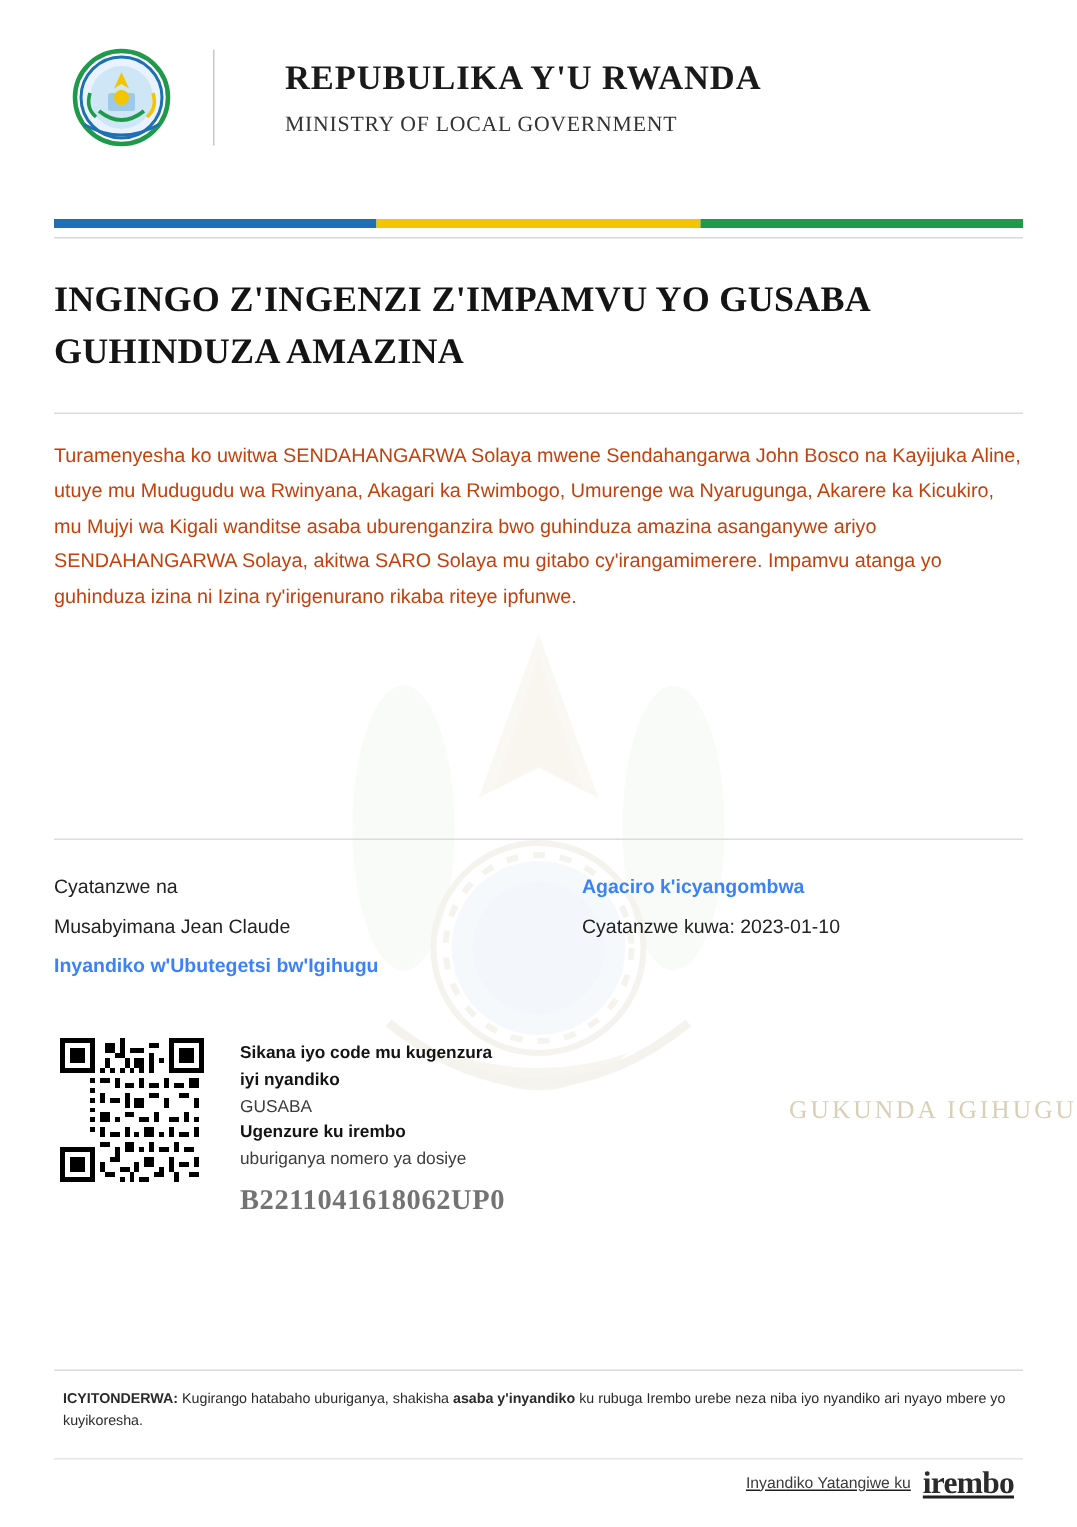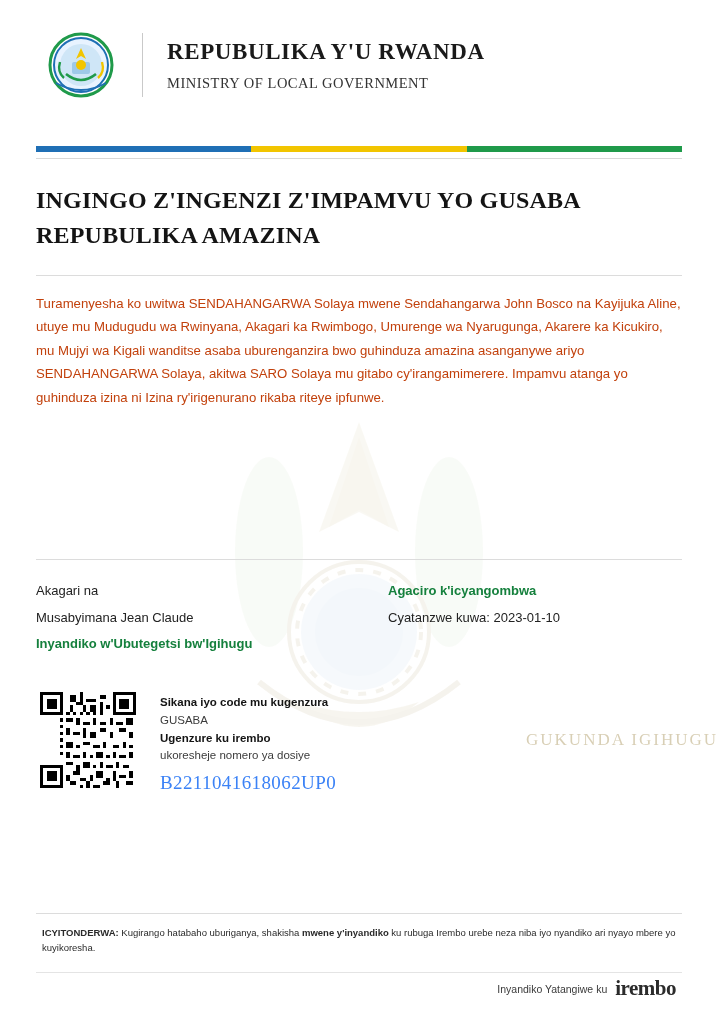--- a/index.html
+++ b/index.html
@@ -37,21 +37,21 @@
     margin-left: 6px;
     position: relative;
   }
   .coat svg { display: block; }
   .header-divider {
     width: 1px;
     background: #c9c9c9;
     height: 64px;
     margin: 0 24px 0 22px;
   }
-  .header-text { flex: 1 1 auto; }
+  .header-text { flex: 1 1 auto; margin-left: 23px; }
   .header-title {
     font-family: "Liberation Serif", serif;
     font-size: 23px;
     font-weight: bold;
     letter-spacing: 0.6px;
     color: #1a1a1a;
     line-height: 1.2;
   }
   .header-sub {
     font-family: "Liberation Serif", serif;
@@ -153,21 +153,21 @@
   .sig-right { flex: 1 1 auto; }
   .sig-line {
     font-size: 13px;
     line-height: 2.05;
     color: #222222;
   }
   .sig-strong {
     font-size: 13px;
     font-weight: bold;
     line-height: 2.05;
-    color: #15803d;
+    color: #3b82f6;
   }
 
   
   .qr-block {
     position: relative;
     display: flex;
     margin-top: 34px;
     z-index: 1;
   }
   .qr {
@@ -188,23 +188,23 @@
     line-height: 1.55;
   }
   .qr-normal {
     font-size: 11.5px;
     color: #3c3c3c;
     line-height: 1.55;
   }
   .doc-number {
     font-family: "Liberation Serif", serif;
     font-size: 19px;
-    font-weight: normal;
+    font-weight: bold;
     letter-spacing: 0.4px;
-    color: #3b82f6;
+    color: #737373;
     margin-top: 7px;
   }
 
   
   .footer-rule {
     position: absolute;
     left: 36px;
     right: 36px;
     top: 913px;
     height: 1px;
@@ -227,20 +227,21 @@
     top: 972px;
     height: 1px;
     background: #e4e4e4;
   }
   .footer-brand {
     position: absolute;
     right: 42px;
     top: 976px;
     display: flex;
     align-items: center;
+    text-decoration: underline;
   }
   .footer-brand-text {
     font-size: 10.5px;
     color: #3a3a3a;
     margin-right: 8px;
   }
   .irembo {
     font-family: "Liberation Serif", serif;
     font-size: 21px;
     font-weight: bold;
@@ -276,21 +277,21 @@
     </div>
   </div>
 
   <div class="flag-band">
     <div class="band-blue"></div>
     <div class="band-yellow"></div>
     <div class="band-green"></div>
   </div>
   <div class="rule"></div>
 
-  <div class="doc-title">INGINGO Z'INGENZI Z'IMPAMVU YO GUSABA REPUBULIKA AMAZINA</div>
+  <div class="doc-title">INGINGO Z'INGENZI Z'IMPAMVU YO GUSABA GUHINDUZA AMAZINA</div>
   <div class="title-rule"></div>
 
   <div class="body-text">Turamenyesha ko uwitwa SENDAHANGARWA Solaya mwene Sendahangarwa John Bosco na Kayijuka Aline, utuye mu Mudugudu wa Rwinyana, Akagari ka Rwimbogo, Umurenge wa Nyarugunga, Akarere ka Kicukiro, mu Mujyi wa Kigali wanditse asaba uburenganzira bwo guhinduza amazina asanganywe ariyo SENDAHANGARWA Solaya, akitwa SARO Solaya mu gitabo cy'irangamimerere. Impamvu atanga yo guhinduza izina ni Izina ry'irigenurano rikaba riteye ipfunwe.</div>
 
   <div class="watermark">
     <svg width="420" height="400" viewBox="0 0 420 400" aria-hidden="true">
       <g fill="none" stroke="#b7a57a" stroke-width="2">
         <path d="M210 40 L250 150 L210 130 L170 150 Z" fill="#d8cfa8" stroke="none"></path>
         <path d="M210 55 L240 145 L210 128 L180 145 Z" fill="#cbbd8e" stroke="none"></path>
         <ellipse cx="120" cy="170" rx="34" ry="95" fill="#cfe1c4" stroke="none"></ellipse>
@@ -304,21 +305,21 @@
         <circle cx="210" cy="250" r="70"></circle>
         <circle cx="210" cy="250" r="62" stroke-dasharray="8 10"></circle>
       </g>
     </svg>
   </div>
   <div class="watermark-text">GUKUNDA IGIHUGU</div>
 
   <div class="sig-rule"></div>
   <div class="sig-row">
     <div class="sig-left">
-      <div class="sig-line">Akagari na</div>
+      <div class="sig-line">Cyatanzwe na</div>
       <div class="sig-line">Musabyimana Jean Claude</div>
       <div class="sig-strong">Inyandiko w'Ubutegetsi bw'Igihugu</div>
     </div>
     <div class="sig-right">
       <div class="sig-strong">Agaciro k'icyangombwa</div>
       <div class="sig-line">Cyatanzwe kuwa: 2023-01-10</div>
     </div>
   </div>
 
   <div class="qr-block">
@@ -423,30 +424,31 @@
           <rect x="14" y="27" width="1" height="2"></rect>
             <rect x="16" y="28" width="2" height="1"></rect>
           <rect x="19" y="27" width="2" height="1"></rect>
             <rect x="23" y="27" width="1" height="2"></rect>
           <rect x="26" y="27" width="2" height="1"></rect>
         </g>
       </svg>
     </div>
     <div class="qr-info">
       <div class="qr-strong">Sikana iyo code mu kugenzura</div>
+      <div class="qr-strong">iyi nyandiko</div>
       <div class="qr-normal">GUSABA</div>
       <div class="qr-strong">Ugenzure ku irembo</div>
-      <div class="qr-normal">ukoresheje nomero ya dosiye</div>
+      <div class="qr-normal">uburiganya nomero ya dosiye</div>
       <div class="doc-number">B2211041618062UP0</div>
     </div>
   </div>
 
   <div class="footer-rule"></div>
   <div class="footer-note">
-    <b>ICYITONDERWA:</b><span> Kugirango hatabaho uburiganya, shakisha </span><b>mwene y'inyandiko</b><span> ku rubuga Irembo urebe neza niba iyo nyandiko ari nyayo mbere yo kuyikoresha.</span>
+    <b>ICYITONDERWA:</b><span> Kugirango hatabaho uburiganya, shakisha </span><b>asaba y'inyandiko</b><span> ku rubuga Irembo urebe neza niba iyo nyandiko ari nyayo mbere yo kuyikoresha.</span>
   </div>
   <div class="footer-brandline"></div>
   <div class="footer-brand">
     <span class="footer-brand-text">Inyandiko Yatangiwe ku</span>
     <span class="irembo">irembo</span>
   </div>
 
 </div>
 
 </body></html>

